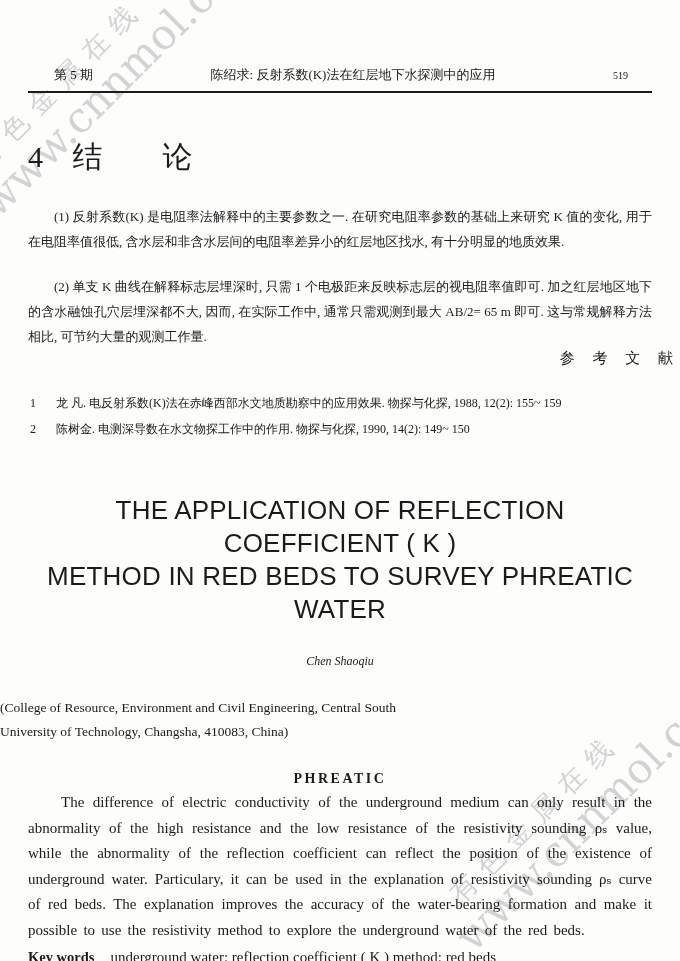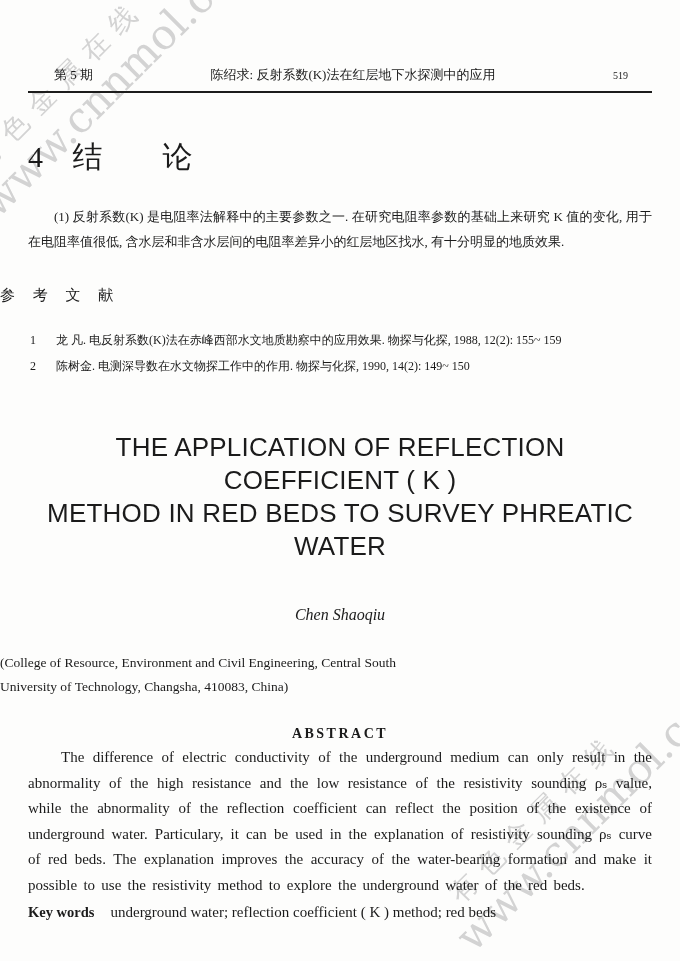--- a/index.html
+++ b/index.html
@@ -53,42 +53,41 @@
   .section-head .ttl{white-space:pre;}
   .para{
     margin:20px 28px 0 28px;
     font-size:13px;
     line-height:25px;
     text-align:justify;
     text-indent:2em;
   }
   .para:first-of-type{margin-top:26px;}
   .refs-head{
-    margin-top:32px;
-    text-align:left;
+    text-align:right;
     font-size:15px;
     letter-spacing:7px;
   }
   .refs{margin:22px 28px 0 30px;font-size:12px;line-height:26px;}
   .ref-row{display:flex;}
   .ref-no{width:26px;flex:none;}
   .ref-text{flex:1;}
   .en-title{
     margin:52px 40px 0 40px;
     text-align:center;
     font-family:"Liberation Sans","DejaVu Sans",sans-serif;
     font-size:26px;
     line-height:33px;
     letter-spacing:0.2px;
   }
   .author{
-    margin-top:43px;
+    margin-top:28px;
     text-align:center;
     font-style:italic;
-    font-size:16px;
+    font-size:12px;
   }
   .affil{
     margin-top:27px;
     font-size:13.5px;
     line-height:24px;
   }
   .abstract-head{
     margin-top:27px;
     text-align:center;
     font-size:14px;
@@ -136,20 +135,21 @@
       <span class="rtitle">陈绍求: 反射系数(K)法在红层地下水探测中的应用</span>
       <span class="pageno">519</span>
     </div>
     <div class="rule"></div>
 
     <div class="section-head">
       <span class="num">4</span>
       <span class="ttl">结　　论</span>
     </div>
     <p class="para">(1) 反射系数(K) 是电阻率法解释中的主要参数之一. 在研究电阻率参数的基础上来研究 K 值的变化, 用于在电阻率值很低, 含水层和非含水层间的电阻率差异小的红层地区找水, 有十分明显的地质效果.</p>
+    <p class="para">(2) 单支 K 曲线在解释标志层埋深时, 只需 1 个电极距来反映标志层的视电阻率值即可. 加之红层地区地下的含水融蚀孔穴层埋深都不大, 因而, 在实际工作中, 通常只需观测到最大 AB/2= 65 m 即可. 这与常规解释方法相比, 可节约大量的观测工作量.</p>
 
     <div class="refs-head">参 考 文 献</div>
     <div class="refs">
       <div class="ref-row">
         <span class="ref-no">1</span>
         <span class="ref-text">龙  凡. 电反射系数(K)法在赤峰西部水文地质勘察中的应用效果. 物探与化探, 1988, 12(2): 155~ 159</span>
       </div>
       <div class="ref-row">
         <span class="ref-no">2</span>
         <span class="ref-text">陈树金. 电测深导数在水文物探工作中的作用. 物探与化探, 1990, 14(2): 149~ 150</span>
@@ -161,21 +161,21 @@
       <div>METHOD IN RED BEDS TO SURVEY PHREATIC WATER</div>
     </div>
 
     <div class="author">Chen Shaoqiu</div>
 
     <div class="affil">
       <div>(College of Resource, Environment and Civil Engineering, Central South</div>
       <div>University of Technology, Changsha, 410083, China)</div>
     </div>
 
-    <div class="abstract-head">ABSTRACT</div>
+    <div class="abstract-head">PHREATIC</div>
     <p class="abstract">The difference of electric conductivity of the underground medium can only result in the abnormality of the high resistance and the low resistance of the resistivity sounding ρₛ value, while the abnormality of the reflection coefficient can reflect the position of the existence of underground water. Particulary, it can be used in the explanation of resistivity sounding ρₛ curve of red beds. The explanation improves the accuracy of the water-bearing formation and make it possible to use the resistivity method to explore the underground water of the red beds.</p>
 
     <div class="keywords">
       <span class="kw-label">Key words</span><span class="kw-text">underground water;  reflection coefficient ( K ) method;  red beds</span>
     </div>
 
   </div>
 </div>
 
 </body></html>

